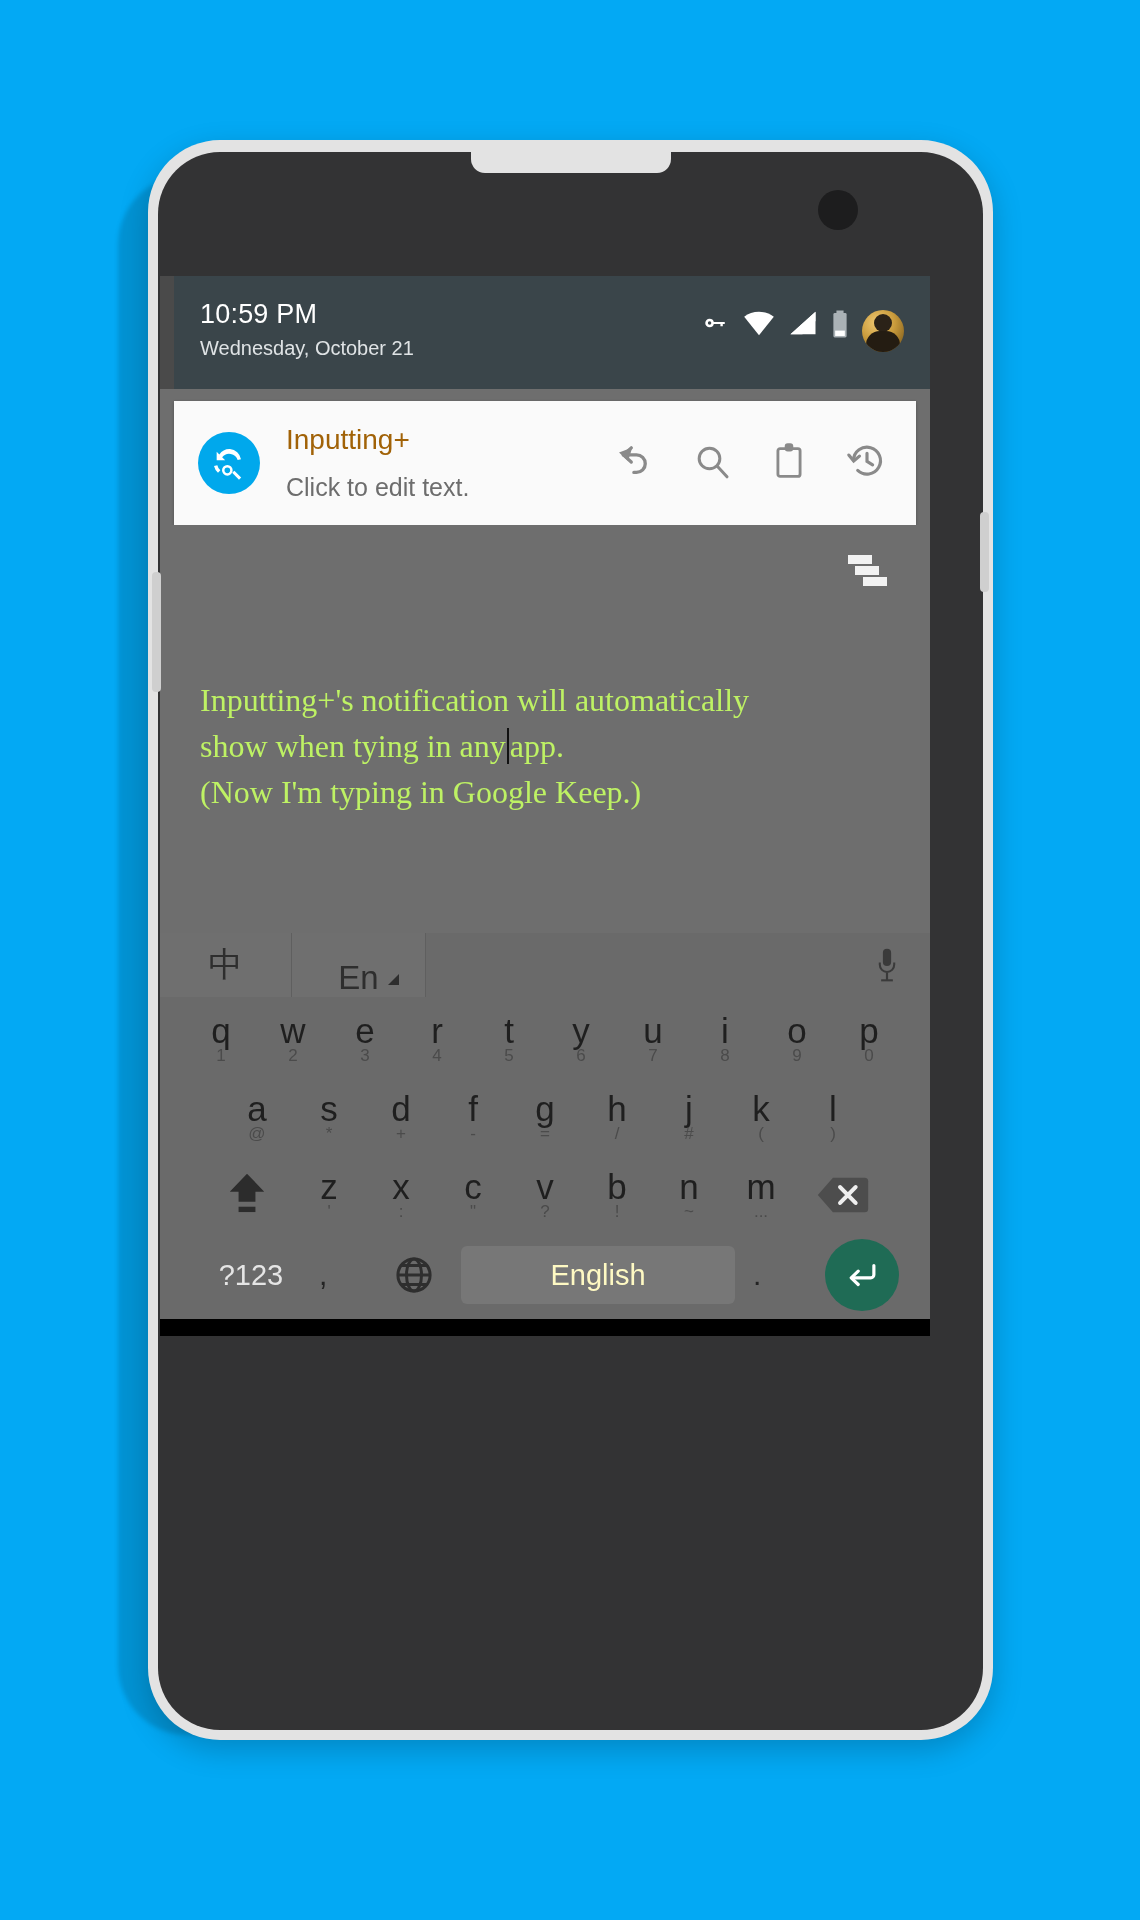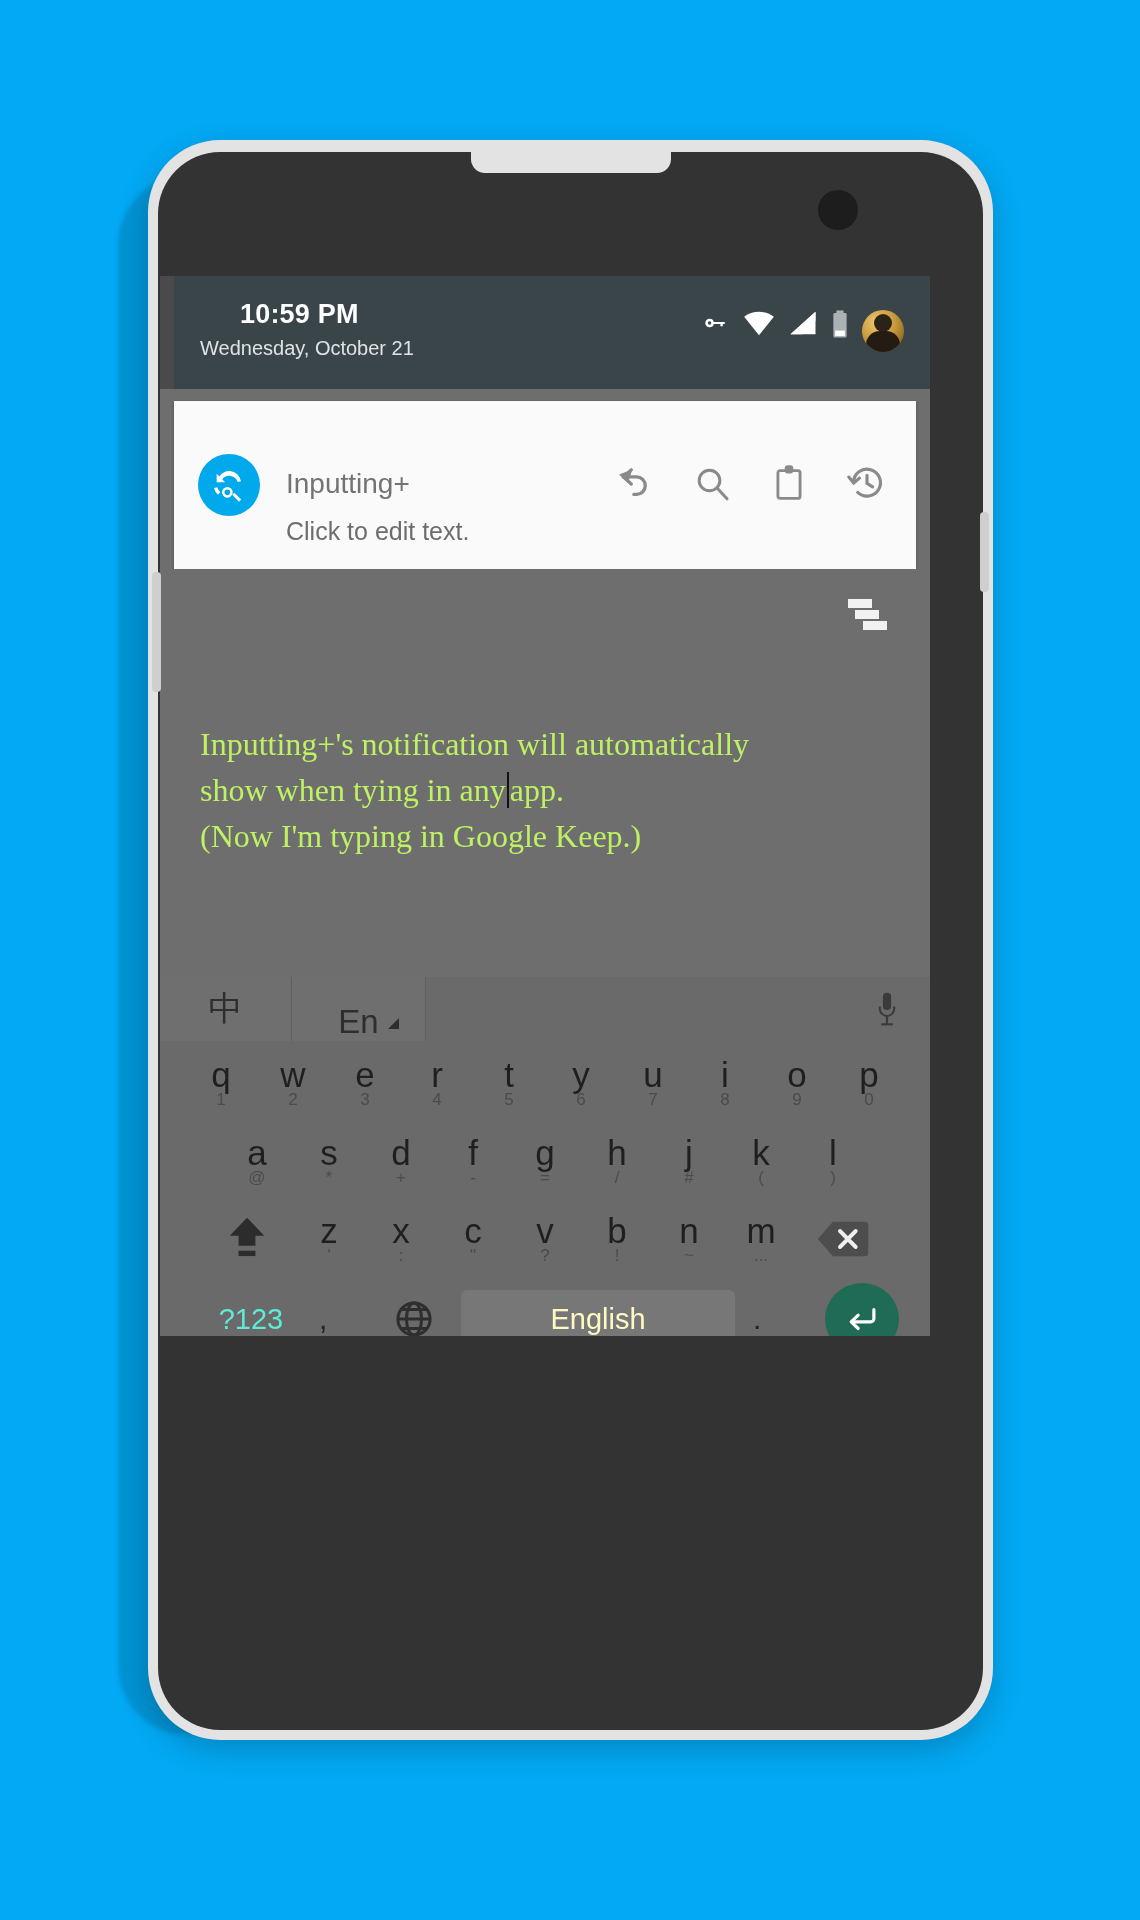--- a/index.html
+++ b/index.html
@@ -78,23 +78,22 @@
     justify-content: space-between;
   }
   #status-bar::before {
     content: "";
     position: absolute;
     left: 0; top: 0; width: 14px; height: 100%;
     background: #4a4a4a;
   }
   #status-clock-block { color: #fff; }
   #status-time {
-    font-size: 27px; font-weight: bold; letter-spacing: 0.2px;
+    font-size: 27px; font-weight: normal; letter-spacing: 0.2px;
     line-height: 32px;
-    margin-left: 40px;
   }
   #status-date {
     font-size: 20px; color: #dfe3e5; margin-top: 5px;
     line-height: 27px;
   }
   #status-icons {
     display: flex; align-items: flex-start; gap: 13px;
     padding-top: 12px;
   }
   #status-icons svg { display: block; }
@@ -129,21 +128,21 @@
     box-shadow: 0 1px 3px rgba(0,0,0,0.28);
   }
   #notif-app-icon {
     width: 62px; height: 62px; border-radius: 50%;
     background: #00a8ec;
     flex: none;
     display: flex; align-items: center; justify-content: center;
   }
   #notif-text-block { margin-left: 26px; flex: 1; }
   #notif-title {
-    font-size: 28px; color: #737373; line-height: 34px; margin-top: 44px;
+    font-size: 28px; color: #a16207; line-height: 34px;
   }
   #notif-subtitle {
     font-size: 25px; color: #6d6d6d; line-height: 32px; margin-top: 14px;
   }
   #notif-actions { display: flex; align-items: center; gap: 38px; padding-right: 4px; }
   .notif-action { cursor: pointer; display: block; }
 
   
   #app-content {
     position: relative;
@@ -227,21 +226,21 @@
     font-size: 17px; color: #4b4b4b; line-height: 18px;
     margin-top: -2px;
   }
   #kb-row-3 { align-items: center; }
   #key-shift, #key-backspace {
     width: 92px;
     display: flex; align-items: center; justify-content: center;
   }
   #kb-row-4 { height: 76px; align-items: center; }
   #key-numeric {
-    width: 120px; font-size: 29px; color: #5eead4;
+    width: 120px; font-size: 29px; color: #e5e5e5;
     display: flex; align-items: center; justify-content: center;
   }
   #key-comma, #key-period {
     width: 66px; font-size: 30px; color: #232323;
     display: flex; align-items: center; justify-content: flex-start;
     padding-left: 8px;
   }
   #key-globe { width: 74px; display: flex; align-items: center; justify-content: center; }
   #key-space {
     width: 274px; height: 58px;

